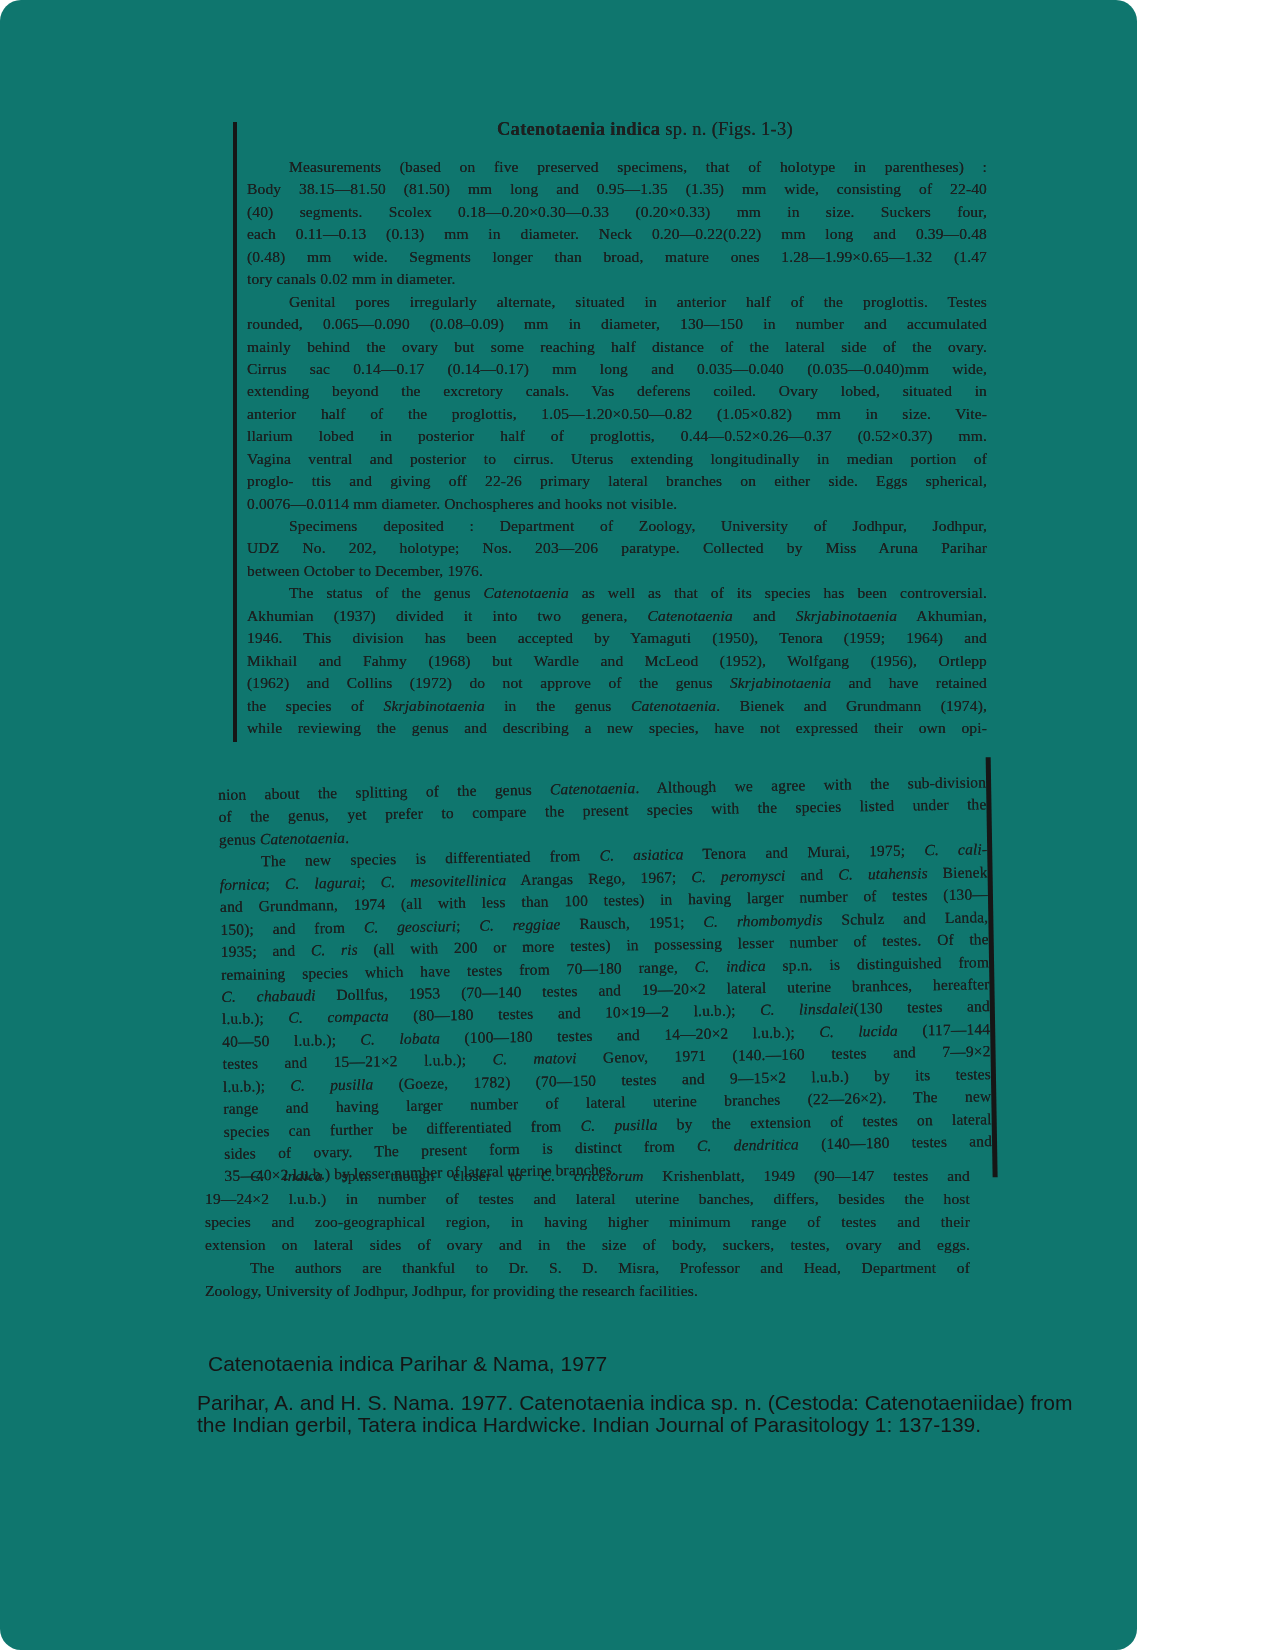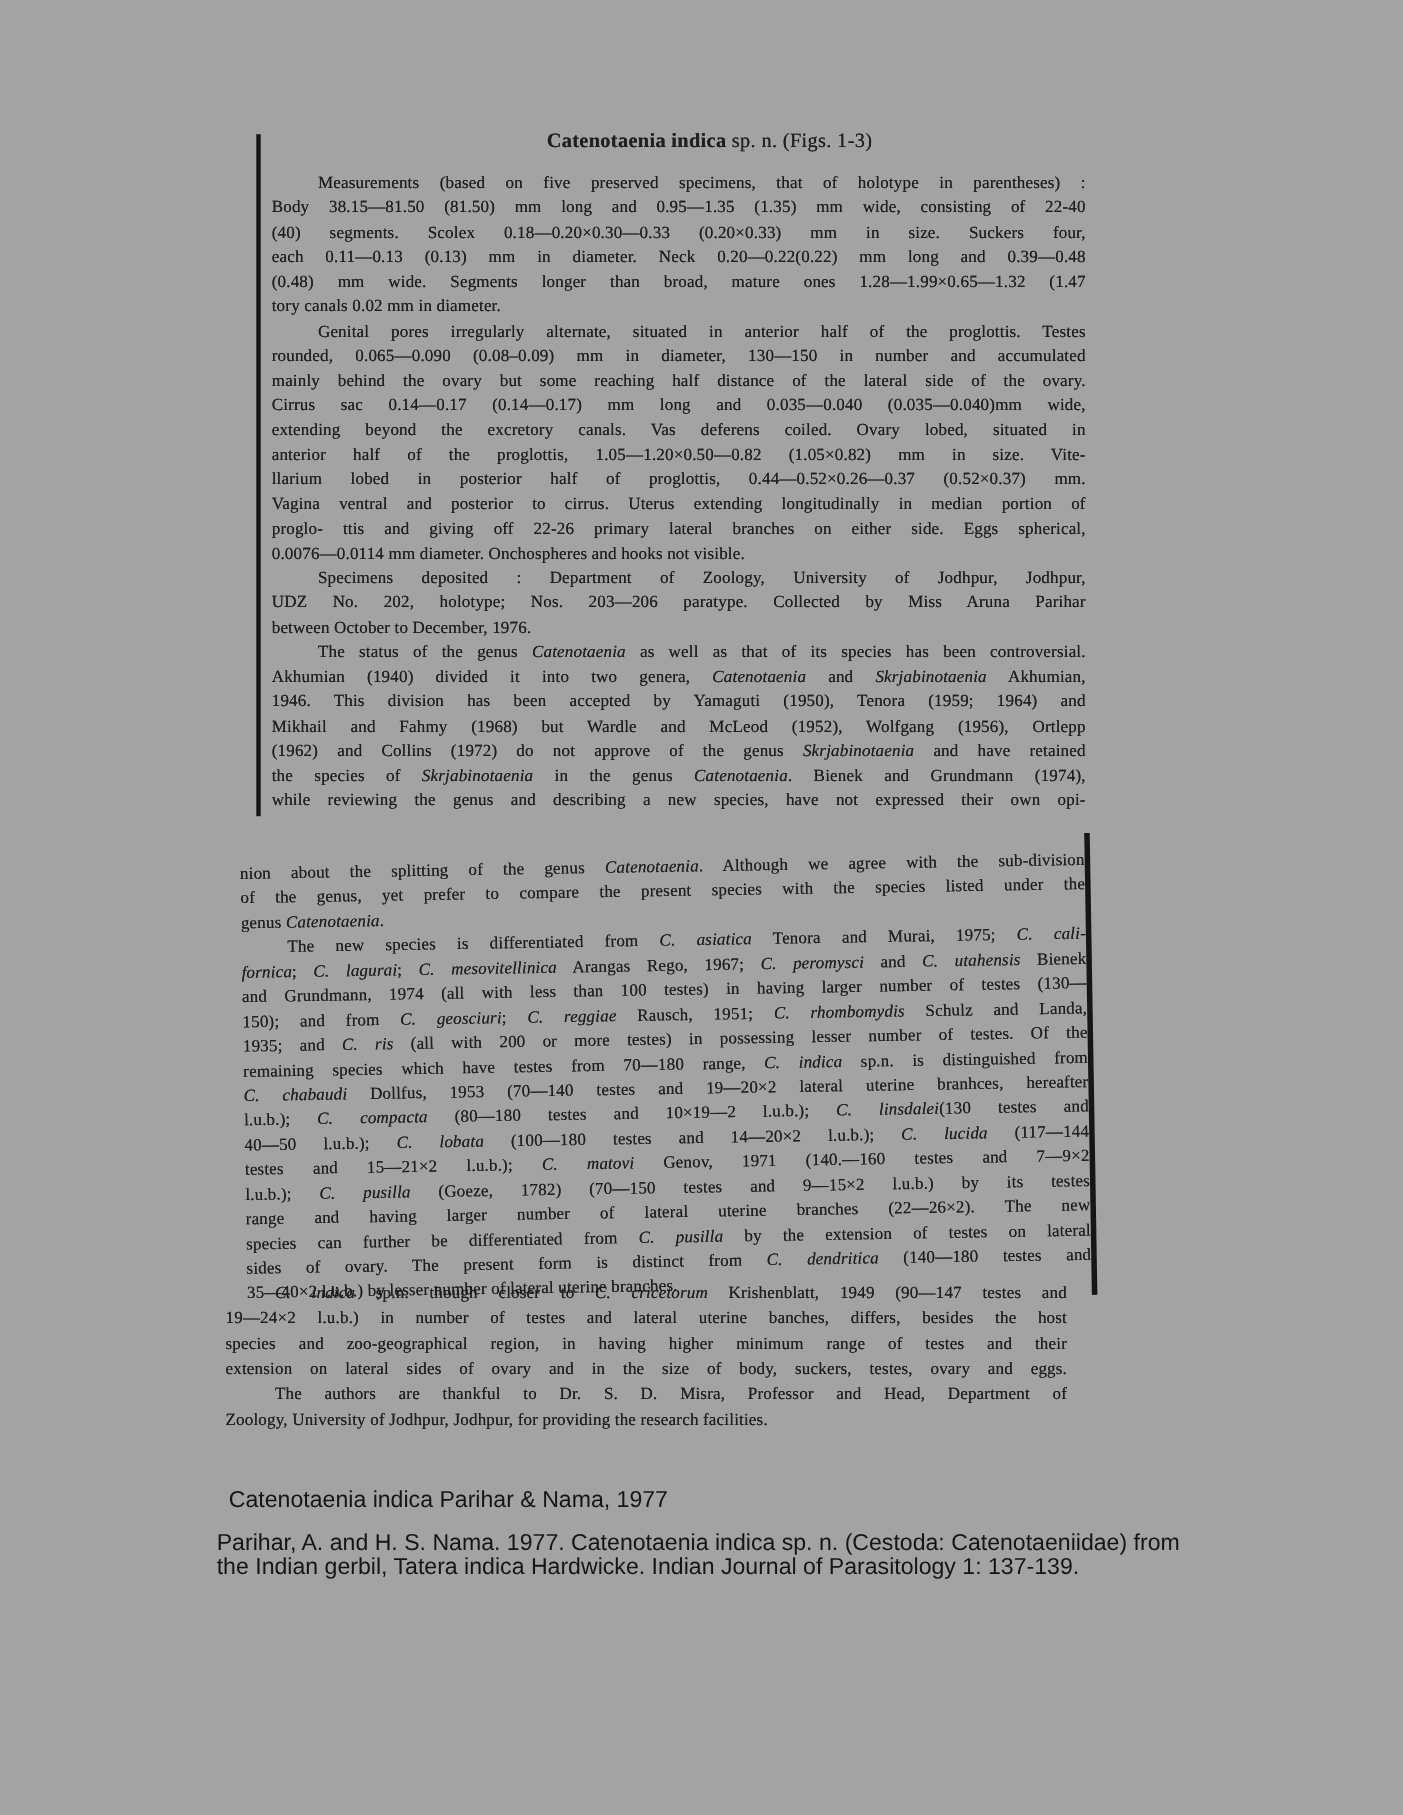--- a/index.html
+++ b/index.html
@@ -2,22 +2,22 @@
 <html><head>
 <meta charset="utf-8">
 <style>
   html,body{margin:0;padding:0;}
   body{
     width:1275px;height:1650px;position:relative;
     background:#ffffff;
     font-family:"Liberation Serif", serif;
   }
   .page{
-    position:absolute;left:0;top:0;width:1275px;height:1650px;
-    background:#a3a3a3;overflow:hidden;color:#1f1f1f;
+    position:absolute;left:0;top:0;width:1137px;height:1650px;
+    background:#0f766e;overflow:hidden;color:#1f1f1f;border-radius:21px;
   }
   
   .serif{
     font-size:15.5px;
     color:#1f1f1f;
     text-shadow:0 0 .35px rgba(10,10,10,.75);
     letter-spacing:.15px;
   }
   .block{position:absolute;}
   .tline{
@@ -97,21 +97,21 @@
       <div class="tline"><span>extending beyond the excretory canals. Vas deferens coiled. Ovary lobed, situated in</span></div>
       <div class="tline"><span>anterior half of the proglottis, 1.05—1.20×0.50—0.82 (1.05×0.82) mm in size. Vite-</span></div>
       <div class="tline"><span>llarium lobed in posterior half of proglottis, 0.44—0.52×0.26—0.37 (0.52×0.37) mm.</span></div>
       <div class="tline"><span>Vagina ventral and posterior to cirrus. Uterus extending longitudinally in median portion of</span></div>
       <div class="tline"><span>proglo- ttis and giving off 22-26 primary lateral branches on either side. Eggs spherical,</span></div>
       <div class="tline noj"><span>0.0076—0.0114 mm diameter. Onchospheres and hooks not visible.</span></div>
       <div class="tline ind"><span>Specimens deposited : Department of Zoology, University of Jodhpur, Jodhpur,</span></div>
       <div class="tline"><span>UDZ No. 202, holotype; Nos. 203—206 paratype. Collected by Miss Aruna Parihar</span></div>
       <div class="tline noj"><span>between October to December, 1976.</span></div>
       <div class="tline ind"><span>The status of the genus </span><i>Catenotaenia</i><span> as well as that of its species has been controversial.</span></div>
-      <div class="tline"><span>Akhumian (1940) divided it into two genera, </span><i>Catenotaenia</i><span> and </span><i>Skrjabinotaenia</i><span> Akhumian,</span></div>
+      <div class="tline"><span>Akhumian (1937) divided it into two genera, </span><i>Catenotaenia</i><span> and </span><i>Skrjabinotaenia</i><span> Akhumian,</span></div>
       <div class="tline"><span>1946. This division has been accepted by Yamaguti (1950), Tenora (1959; 1964) and</span></div>
       <div class="tline"><span>Mikhail and Fahmy (1968) but Wardle and McLeod (1952), Wolfgang (1956), Ortlepp</span></div>
       <div class="tline"><span>(1962) and Collins (1972) do not approve of the genus </span><i>Skrjabinotaenia</i><span> and have retained</span></div>
       <div class="tline"><span>the species of </span><i>Skrjabinotaenia</i><span> in the genus </span><i>Catenotaenia</i><span>. Bienek and Grundmann (1974),</span></div>
       <div class="tline"><span>while reviewing the genus and describing a new species, have not expressed their own opi-</span></div>
     </div>
 
   <div class="block serif b2">
     <div class="rule-right"></div>
   <div class="tline"><span>nion about the splitting of the genus </span><i>Catenotaenia</i><span>. Although we agree with the sub-division</span></div>

